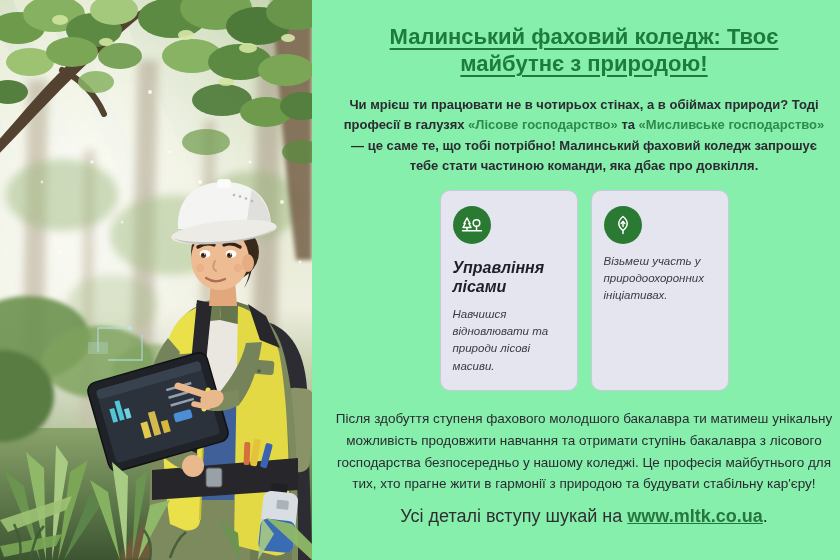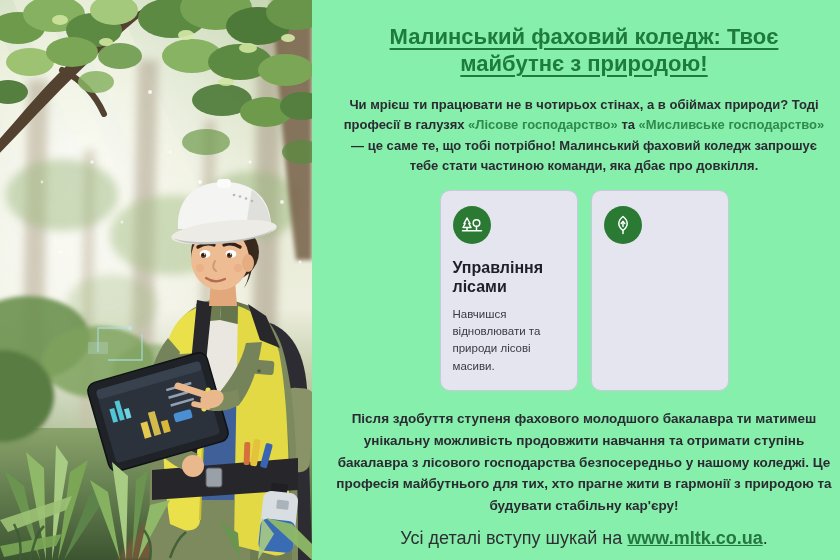--- a/index.html
+++ b/index.html
@@ -24,36 +24,36 @@
     width:470px;margin:4px 0 0;text-align:center;
     color:#1e7c3a;font-size:22px;line-height:1.22;font-weight:700;
     text-decoration:underline;text-underline-offset:4px;text-decoration-thickness:2px;
   }
   .intro{
     width:486px;margin:17px 0 0;text-align:center;
     font-size:13px;font-weight:700;color:#2b2b31;line-height:1.58;
   }
   .intro .hl{color:#2f8a4c;}
 
-  .cards{display:flex;gap:13px;margin-top:13px;}
+  .cards{display:flex;gap:13px;margin-top:13px;font-style:italic;}
   .card{
     width:138px;min-height:186px;box-sizing:border-box;
     background:#e5e5f0;border:1px solid #c9c9dd;border-radius:10px;
     padding:15px 12px;text-align:left;
   }
   .card-icon{
     width:38px;height:38px;border-radius:50%;background:#2a7a33;
     display:flex;align-items:center;justify-content:center;
   }
   .card h3{margin:14px 0 0;font-size:16px;line-height:1.22;color:#1f1f28;font-weight:700;}
   .card p{margin:9px 0 0;font-size:11.5px;line-height:1.5;color:#3a3a45;}
 
   .outro{
     width:500px;margin:17px 0 0;text-align:center;
-    font-size:13.5px;font-weight:700;color:#2b2b31;line-height:1.62;
+    font-size:13.5px;font-weight:400;color:#2b2b31;line-height:1.62;
   }
   .footer{margin-top:11px;font-size:18px;color:#2f2f33;text-align:center;}
   .footer a{color:#257740;font-weight:700;text-decoration:underline;cursor:pointer;}
 </style>
 </head>
 <body>
 
 <div class="page">
 
   <div class="illustration">
@@ -326,20 +326,21 @@
 
       <div class="card">
         <div class="card-icon">
           <svg width="24" height="24" viewBox="0 0 24 24" fill="none" stroke="#ffffff" stroke-width="1.5" stroke-linecap="round" stroke-linejoin="round">
             <path d="M12 3.5 C 6.8 7.5 6 13 12 17.5 C 18 13 17.2 7.5 12 3.5 Z"></path>
             <path d="M12 13.5 V 8.5"></path>
             <path d="M12 8.5 L10.2 10.4 M12 8.5 L13.8 10.4"></path>
             <path d="M12 17.5 V 20.5"></path>
           </svg>
         </div>
+        <p>Візьмеш участь у природоохоронних ініціативах.</p>
       </div>
 
     </div>
 
     <p class="outro">Після здобуття ступеня фахового молодшого бакалавра ти матимеш унікальну можливість продовжити навчання та отримати ступінь бакалавра з лісового господарства безпосередньо у нашому коледжі. Це професія майбутнього для тих, хто прагне жити в гармонії з природою та будувати стабільну кар'єру!</p>
 
     <p class="footer"><span>Усі деталі вступу шукай на </span><a>www.mltk.co.ua</a><span>.</span></p>
 
   </div>
 </div>

